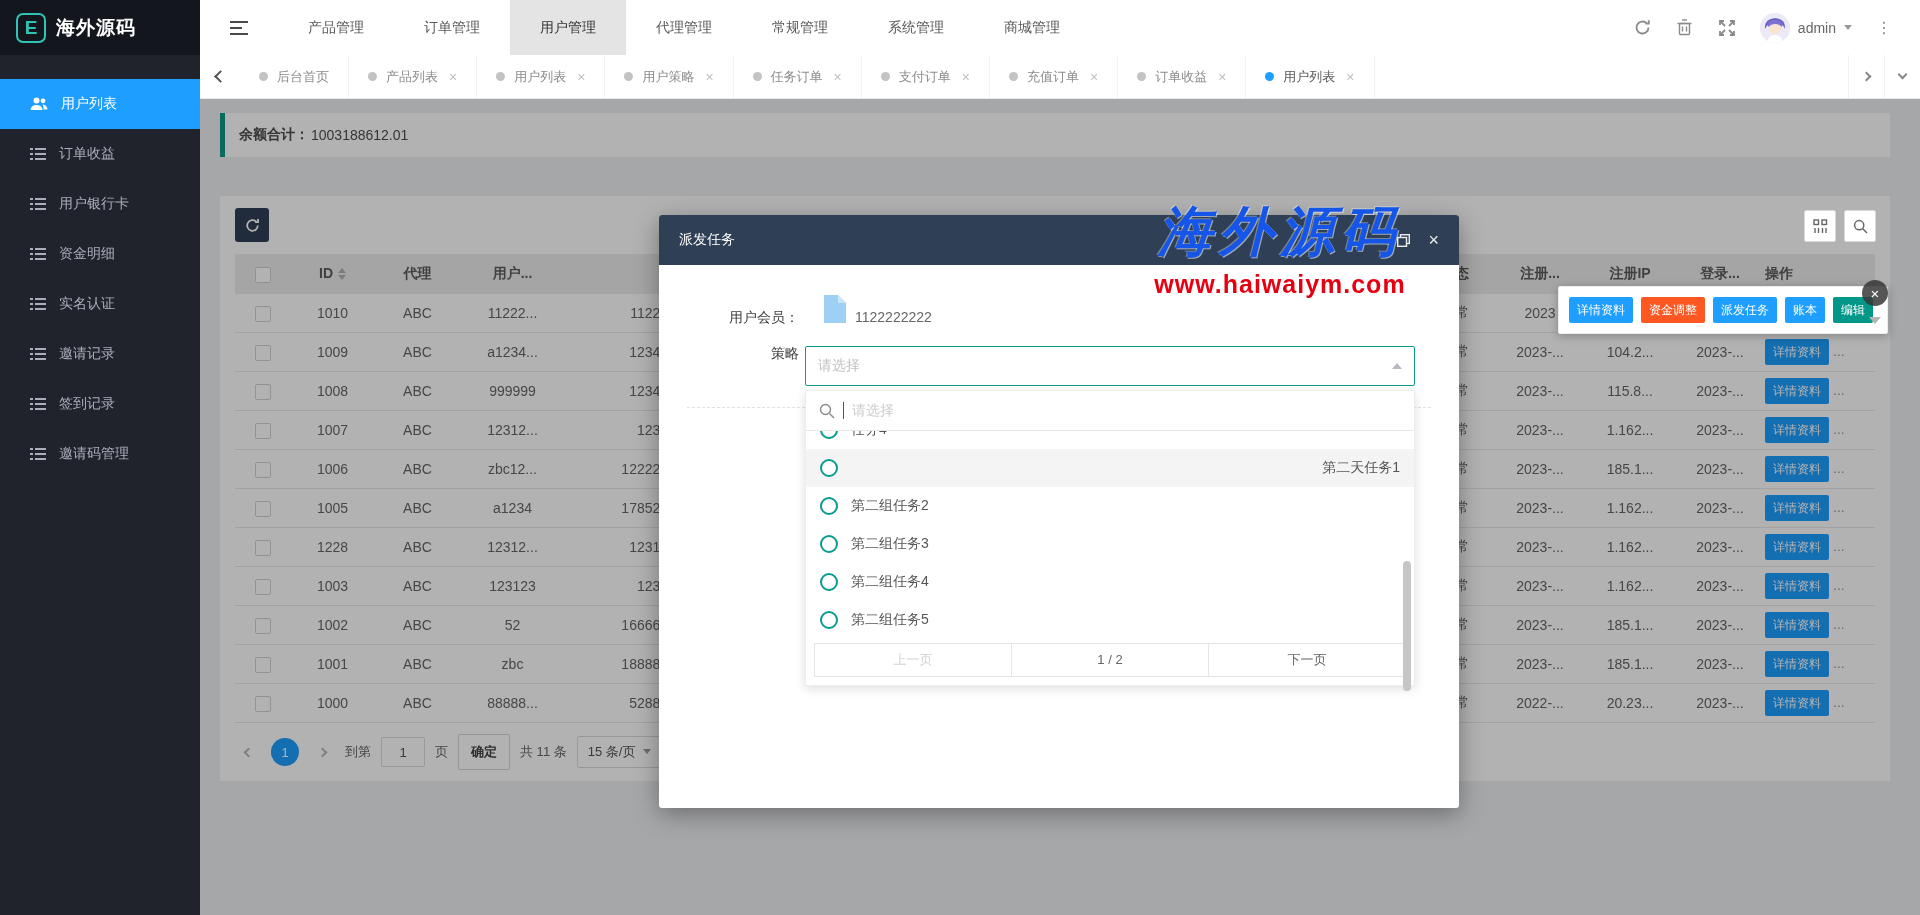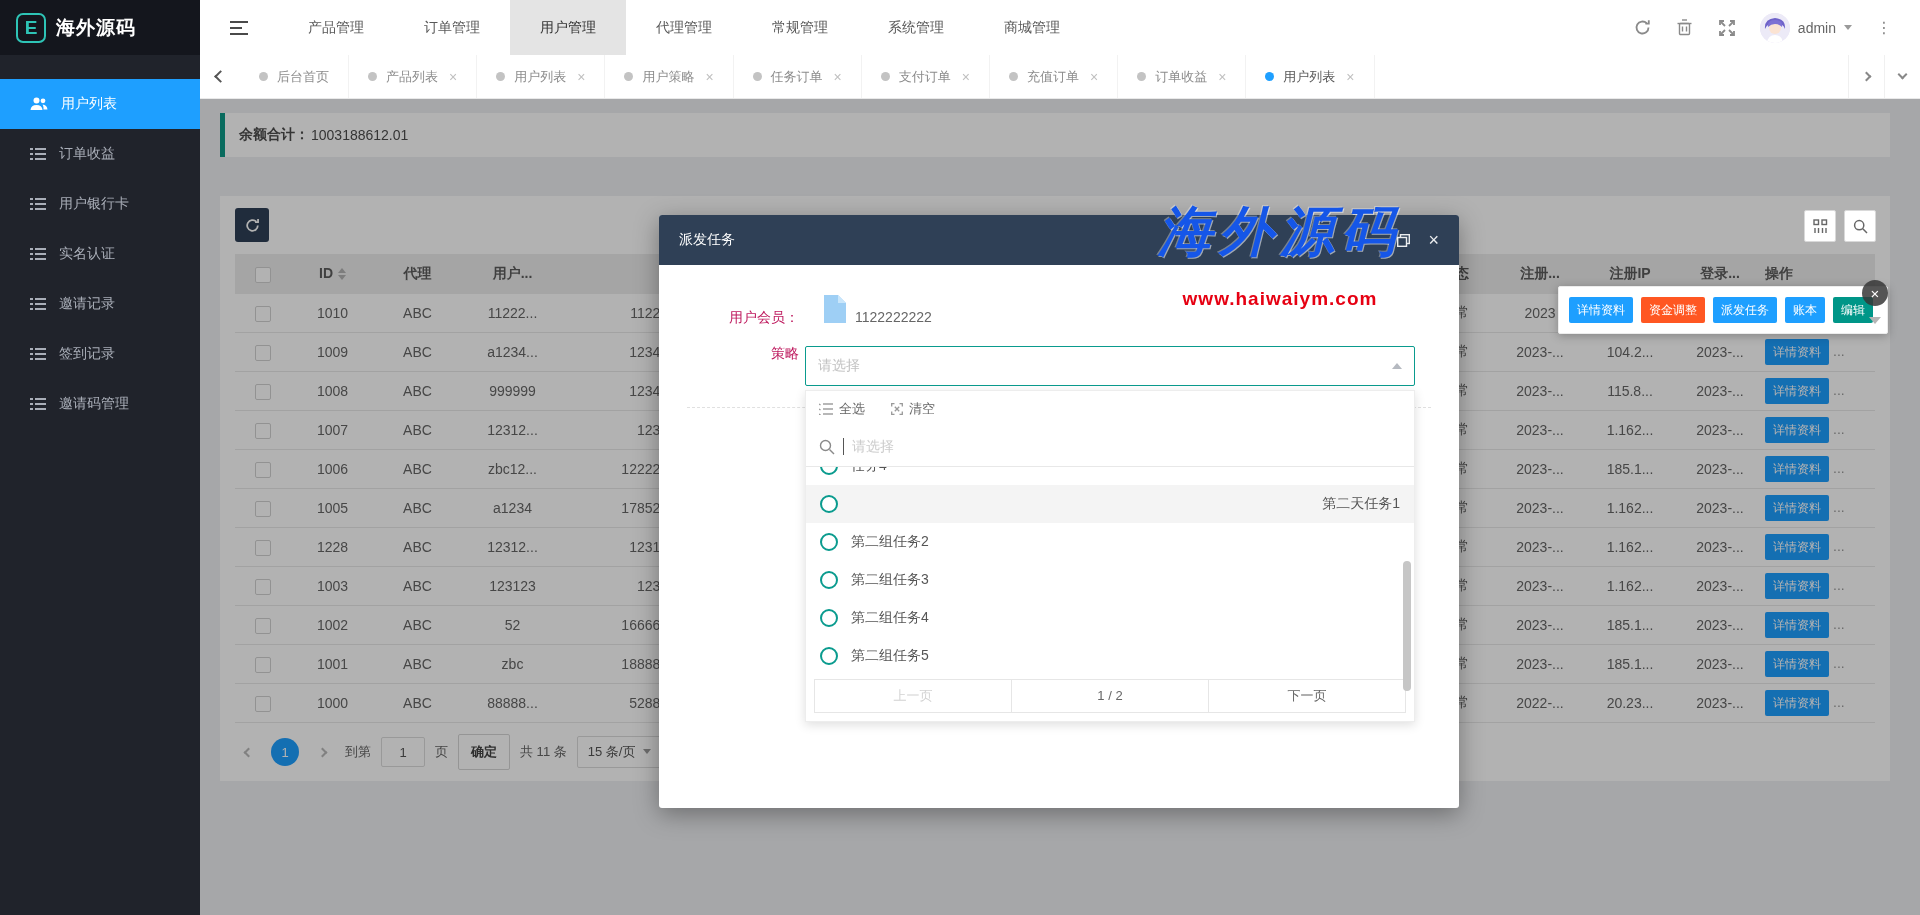--- a/index.html
+++ b/index.html
@@ -93,21 +93,21 @@
   .popup-close { position:absolute; left:1862px; top:280px; width:26px; height:26px; border-radius:50%; background:rgba(55,55,55,.85); color:#fff; font-size:15px; display:flex; align-items:center; justify-content:center; z-index:47; cursor:pointer; }
   .popup-caret { position:absolute; left:1869px; top:317px; width:0; height:0; border:6px solid transparent; border-top:7px solid #b5b5b5; z-index:46; }
 
   
   .modal { position:absolute; left:659px; top:215px; width:800px; height:593px; background:#fff; border-radius:3px; box-shadow:0 6px 24px rgba(0,0,0,.35); z-index:50; }
   .modal-header { height:50px; background:#2F4056; border-radius:3px 3px 0 0; display:flex; align-items:center; padding:0 20px; color:#fff; font-size:14px; }
   .mh-icons { margin-left:auto; display:flex; align-items:center; gap:18px; }
   .mh-icon { color:#fff; opacity:.9; cursor:pointer; display:flex; align-items:center; }
   .mh-x { font-size:18px; line-height:1; }
   .modal-body { position:relative; height:543px; }
-  .fld-label { position:absolute; left:55px; width:85px; text-align:right; font-size:14px; color:#be185d; }
+  .fld-label { position:absolute; left:55px; width:85px; text-align:right; font-size:14px; color:#404040; }
   .member-label { top:44px; }
   .member-icon { position:absolute; left:163px; top:30px; }
   .member-value { position:absolute; left:196px; top:44px; color:#666; }
   .dashed-line { position:absolute; left:28px; right:28px; top:142px; border-top:1px dashed #e0e0e0; }
   .strategy-label { top:80px; }
   .sel-box { position:absolute; left:146px; top:81px; width:610px; height:40px; border:1px solid #0a9b8e; border-radius:2px; background:#fff; display:flex; align-items:center; padding:0 12px; cursor:pointer; z-index:4; }
   .sel-ph { color:#c2c2c2; font-size:14px; }
   .sel-arrow { margin-left:auto; width:0; height:0; border:5px solid transparent; border-bottom:6px solid #b5b9c0; margin-top:-5px; }
 
   .dd-panel { position:absolute; left:146px; top:125px; width:610px; background:#fff; border:1px solid #ededed; box-shadow:0 3px 10px rgba(0,0,0,.13); z-index:6; }
@@ -123,21 +123,21 @@
   .radio { width:18px; height:18px; border-radius:50%; border:2px solid #0a9b8e; background:#fff; flex:none; }
   .dd-scrollbar { position:absolute; right:3px; top:170px; width:8px; height:130px; background:#c6c6c6; border-radius:4px; }
   .dd-pager { display:flex; margin:0 8px 8px 8px; border:1px solid #e6e6e6; }
   .dd-pg { flex:1; height:32px; line-height:32px; text-align:center; font-size:13px; color:#666; cursor:pointer; }
   .dd-pg + .dd-pg { border-left:1px solid #e6e6e6; }
   .dd-pg.disabled { color:#d3d3d3; }
 
   
   .watermark { position:absolute; left:1050px; top:196px; width:460px; text-align:center; z-index:80; pointer-events:none; }
   .wm-1 { font-size:54px; font-weight:bold; font-style:italic; letter-spacing:7px; color:#1556e8; text-shadow:1px 1px 0 rgba(255,255,255,.55), -1px -1px 0 rgba(255,255,255,.35); }
-  .wm-2 { font-size:19px; font-weight:bold; color:#e60012; margin-top:19px; letter-spacing:1px; }
+  .wm-2 { font-size:25px; font-weight:bold; color:#e60012; margin-top:1px; letter-spacing:1px; }
 </style>
 </head>
 <body>
 
 <div class="header">
   <div class="logo">
     <div class="logo-badge">E</div>
     <div class="logo-title">海外源码</div>
   </div>
   <div class="nav">
@@ -240,20 +240,31 @@
       </div>
       <div class="side-item">
         <svg width="16" height="12" viewBox="0 0 16 12" stroke="currentColor" stroke-width="2" fill="none">
           <line x1="0" y1="1" x2="3" y2="1"></line>
           <line x1="5" y1="1" x2="16" y2="1"></line>
           <line x1="0" y1="6" x2="3" y2="6"></line>
           <line x1="5" y1="6" x2="16" y2="6"></line>
           <line x1="0" y1="11" x2="3" y2="11"></line>
           <line x1="5" y1="11" x2="16" y2="11"></line>
         </svg>
+        <span>资金明细</span>
+      </div>
+      <div class="side-item">
+        <svg width="16" height="12" viewBox="0 0 16 12" stroke="currentColor" stroke-width="2" fill="none">
+          <line x1="0" y1="1" x2="3" y2="1"></line>
+          <line x1="5" y1="1" x2="16" y2="1"></line>
+          <line x1="0" y1="6" x2="3" y2="6"></line>
+          <line x1="5" y1="6" x2="16" y2="6"></line>
+          <line x1="0" y1="11" x2="3" y2="11"></line>
+          <line x1="5" y1="11" x2="16" y2="11"></line>
+        </svg>
         <span>实名认证</span>
       </div>
       <div class="side-item">
         <svg width="16" height="12" viewBox="0 0 16 12" stroke="currentColor" stroke-width="2" fill="none">
           <line x1="0" y1="1" x2="3" y2="1"></line>
           <line x1="5" y1="1" x2="16" y2="1"></line>
           <line x1="0" y1="6" x2="3" y2="6"></line>
           <line x1="5" y1="6" x2="16" y2="6"></line>
           <line x1="0" y1="11" x2="3" y2="11"></line>
           <line x1="5" y1="11" x2="16" y2="11"></line>
@@ -596,38 +607,20 @@
     <div class="member-value">1122222222</div>
     <div class="dashed-line"></div>
     <div class="fld-label strategy-label">策略</div>
 
     <div class="sel-box">
       <span class="sel-ph">请选择</span>
       <span class="sel-arrow"></span>
     </div>
 
     <div class="dd-panel">
-      <div class="dd-toolbar">
-        <span class="dd-tool">
-          <svg width="14" height="12" viewBox="0 0 14 12" stroke="#999" stroke-width="1.4" fill="none">
-              <line x1="4" y1="1" x2="14" y2="1"></line>
-              <line x1="4" y1="6" x2="14" y2="6"></line>
-              <line x1="4" y1="11" x2="14" y2="11"></line>
-              <path d="M0 1 l1.5 1 M0 6 l1.5 1 M0 11 l1.5 1"></path>
-            </svg>
-          <span>全选</span>
-        </span>
-        <span class="dd-tool">
-          <svg width="12" height="12" viewBox="0 0 12 12" stroke="#999" stroke-width="1.3" fill="none">
-              <path d="M3.5 0.7 H0.7 V3.5 M8.5 0.7 H11.3 V3.5 M11.3 8.5 V11.3 H8.5 M0.7 8.5 V11.3 H3.5"></path>
-              <path d="M3.8 3.8 L8.2 8.2 M8.2 3.8 L3.8 8.2"></path>
-            </svg>
-          <span>清空</span>
-        </span>
-      </div>
       <div class="dd-search">
         <svg width="16" height="16" viewBox="0 0 16 16" fill="none" stroke="#8a8a8a" stroke-width="1.4">
             <circle cx="6.5" cy="6.5" r="5"></circle>
             <line x1="10.5" y1="10.5" x2="15" y2="15"></line>
           </svg>
         <span class="dd-caret"></span>
         <span class="dd-search-ph">请选择</span>
       </div>
       <div class="dd-options" id="dd-options">
           <div class="opt partial">

